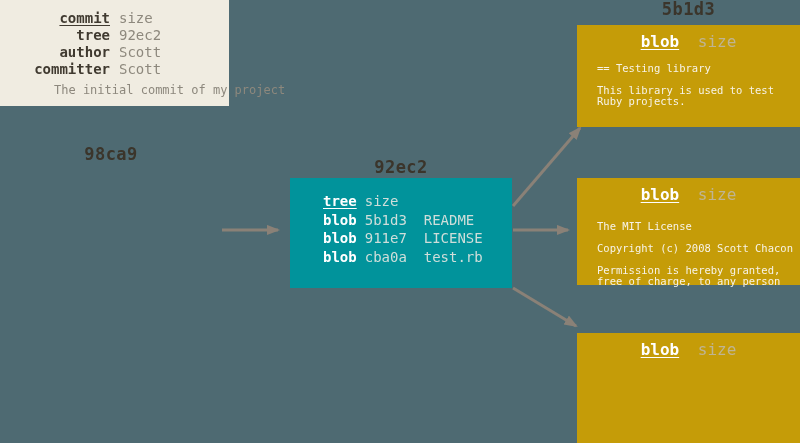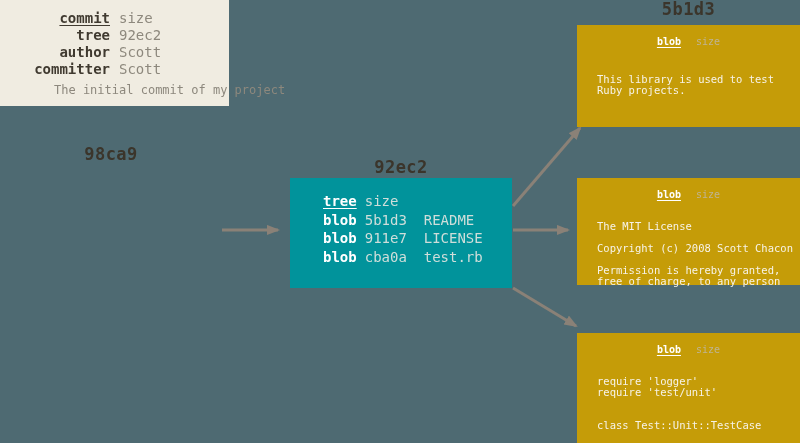--- a/index.html
+++ b/index.html
@@ -23,21 +23,21 @@
   .ckey{width:110px; text-align:right; font-weight:bold; color:var(--key-dark);}
   .cval{margin-left:9px; color:var(--muted-dark); white-space:pre;}
   .u{text-decoration:underline; text-underline-offset:2px;}
   .commit-msg{margin-top:6px; padding-left:34px; font-size:12px; line-height:12px; color:var(--muted-dark); white-space:pre;margin-left:20px;}
   .tree-box{left:290; top:178;}
   .tree-box{left:290px; top:178px; width:222px; height:110px; background:var(--tree-box); padding:14px 0 0 33px;}
   .trow{display:flex; font-size:14px; line-height:18.5px;}
   .tkey{font-weight:bold; color:#ffffff;}
   .tval{margin-left:8px; color:var(--tree-muted); white-space:pre;}
   .blob-box{left:577px; width:223px; background:var(--blob-box); padding-top:9px;}
-  .blob-head{text-align:center; font-size:10px; line-height:16px;}
+  .blob-head{text-align:center; font-size:16px; line-height:16px;}
   .bkey{font-weight:bold; color:#ffffff; text-decoration:underline; text-underline-offset:2px;}
   .bsize{margin-left:9px; color:var(--blob-muted);}
   .blob-body{margin-top:18px; padding-left:20px;}
   .blob-body.tight{margin-top:13px;}
   .bline{font-size:10.5px; line-height:11px; min-height:11px; color:var(--blob-text); white-space:pre;}
 </style>
 </head>
 <body>
 
 <div class="canvas">
@@ -95,20 +95,21 @@
     </div>
   </div>
 
   <div class="node-label" style="left:577px;top:1px;width:223px">5b1d3</div>
   <div class="box blob-box" style="top:25px;height:102px">
     <div class="blob-head">
       <span class="bkey">blob</span>
       <span class="bsize">size</span>
     </div>
     <div class="blob-body tight">
+      <div class="bline">== Testing library</div>
       <div class="bline"></div>
       <div class="bline">This library is used to test</div>
       <div class="bline">Ruby projects.</div>
     </div>
   </div>
 
   <div class="box blob-box" style="top:178px;height:107px">
     <div class="blob-head">
       <span class="bkey">blob</span>
       <span class="bsize">size</span>
@@ -121,22 +122,15 @@
       <div class="bline">Permission is hereby granted,</div>
       <div class="bline">free of charge, to any person</div>
     </div>
   </div>
 
   <div class="box blob-box" style="top:333px;height:110px">
     <div class="blob-head">
       <span class="bkey">blob</span>
       <span class="bsize">size</span>
     </div>
-    <div class="blob-body">
-      <div class="bline">require 'logger'</div>
-      <div class="bline">require 'test/unit'</div>
-      <div class="bline"></div>
-      <div class="bline"></div>
-      <div class="bline">class Test::Unit::TestCase</div>
-    </div>
   </div>
 
 </div>
 
 </body></html>

